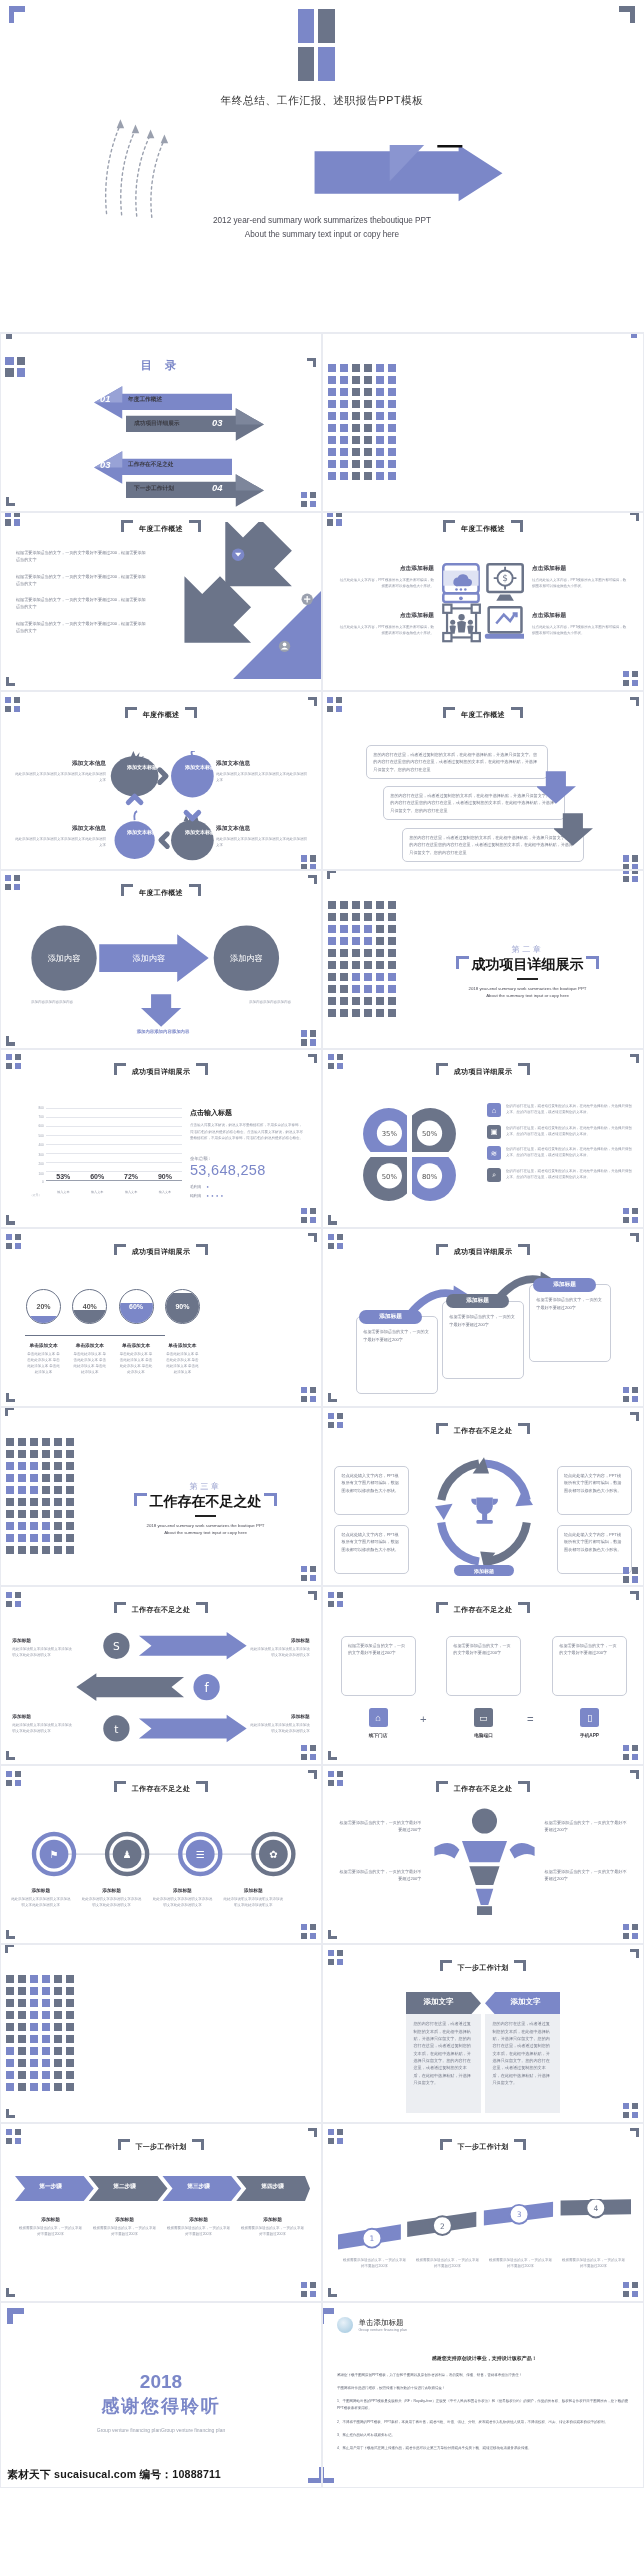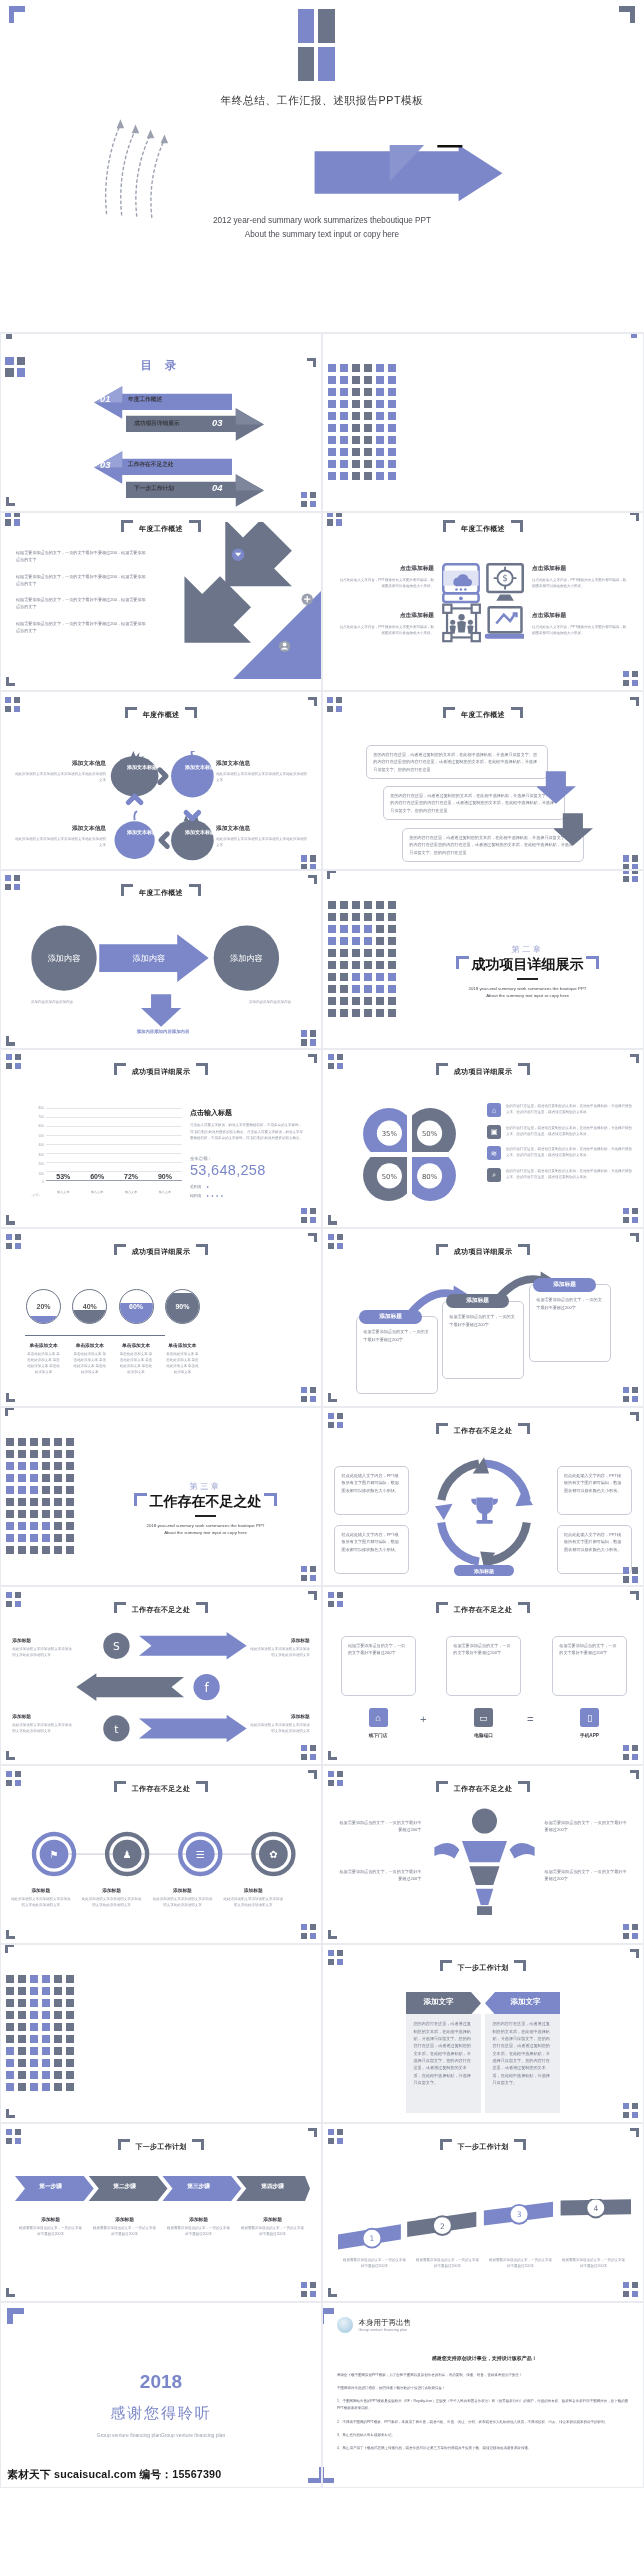--- a/index.html
+++ b/index.html
@@ -155,21 +155,21 @@
             display: flex; align-items: center; justify-content: center;
             color: #fff; font-size: 7.5px; }
 
   
   .wm { position: absolute; left: 6.3px; bottom: 5px; font-size: 10.7px;
         font-weight: bold; color: #1a1a1a; letter-spacing: 0.2px; }
 
   
   .thanks { text-align: center; }
   .thanks .yr { font-size: 19px; font-weight: bold; color: var(--blue); }
-  .thanks .tx { font-size: 15px; color: var(--blue); letter-spacing: 1.9px; margin-top: 11px; }
+  .thanks .tx { font-size: 18px; color: var(--blue); letter-spacing: 1.9px; margin-top: 1px; font-weight: bold; }
   .thanks .en { font-size: 5px; color: #9aa0ae; margin-top: 8.8px; }
 
   
   .cr { position: absolute; left: 14px; top: 14px; right: 11.3px; }
   .cr .hd { display: flex; align-items: center; gap: 5px; }
   .cr .globe { width: 16.4px; height: 16.4px; border-radius: 50%;
                background: radial-gradient(circle at 40% 35%, #e8f1f8, #9dc5dd); }
   .cr .hd .t1 { font-size: 7.5px; color: #2b2b2b; }
   .cr .hd .t2 { font-size: 3.8px; color: #8d92a1; }
   .cr .lead { text-align: center; font-size: 5px; color: #2b2b2b;
@@ -1551,37 +1551,37 @@
         </div>
       <div class="brk br blue" style="right:-3.8px;bottom:3.8px">
           <i></i>
           <i></i>
         </div>
       <div class="thanks" style="position:absolute;left:0;right:0;top:68px">
         <div class="yr">2018</div>
         <div class="tx">感谢您得聆听</div>
         <div class="en">Group venture financing planGroup venture financing plan</div>
       </div>
-      <div class="wm">素材天下 sucaisucal.com  编号：15567390</div>
+      <div class="wm">素材天下 sucaisucal.com  编号：10888711</div>
     </div>
 
     <div class="slide" style="height:186px">
       <div class="brk tl blue" style="left:-5px;top:5px">
           <i></i>
           <i></i>
         </div>
       <div class="brk bl blue" style="left:-5px;bottom:3.8px">
           <i></i>
           <i></i>
         </div>
       <div class="cr">
         <div class="hd">
           <div class="globe"></div>
           <div>
-            <div class="t1">本身用于再出售</div>
+            <div class="t1">单击添加标题</div>
             <div class="t2">Group venture financing plan</div>
           </div>
         </div>
         <div class="lead">感谢您支持原创设计事业，支持设计版权产品！</div>
         <p>感谢您下载千图网原创PPT模板，为了您和千图网以及原创作者的利益，请勿复制、传播、销售，否则将承担法律责任！</p>
         <p>千图网将对作品进行维权，按照传播下载次数的十倍进行索取赔偿金！</p>
         <p>1、千图网网站出售的PPT模板是免版税类（RF：Royalty-free）正版受《中华人民共和国著作权法》和《世界版权公约》的保护，作品的所有权、版权和著作权归日千图网所有，您下载的是PPT模板素材使用权。</p>
         <p>2、不得将千图网的PPT模板、PPT素材，本身用于再出售，或者出租、出借、转让、分销、发布或者作为礼物供他人使用，不得转授权、出卖、转让本协议或本协议中的权利。</p>
         <p>3、禁止把作品纳入司标或服务标记。</p>
         <p>4、禁止用户用于下载格式在网上传播作品，或者作品可以让第三方单独付费或共享免费下载、或通过移动电话服务系统传播。</p>

